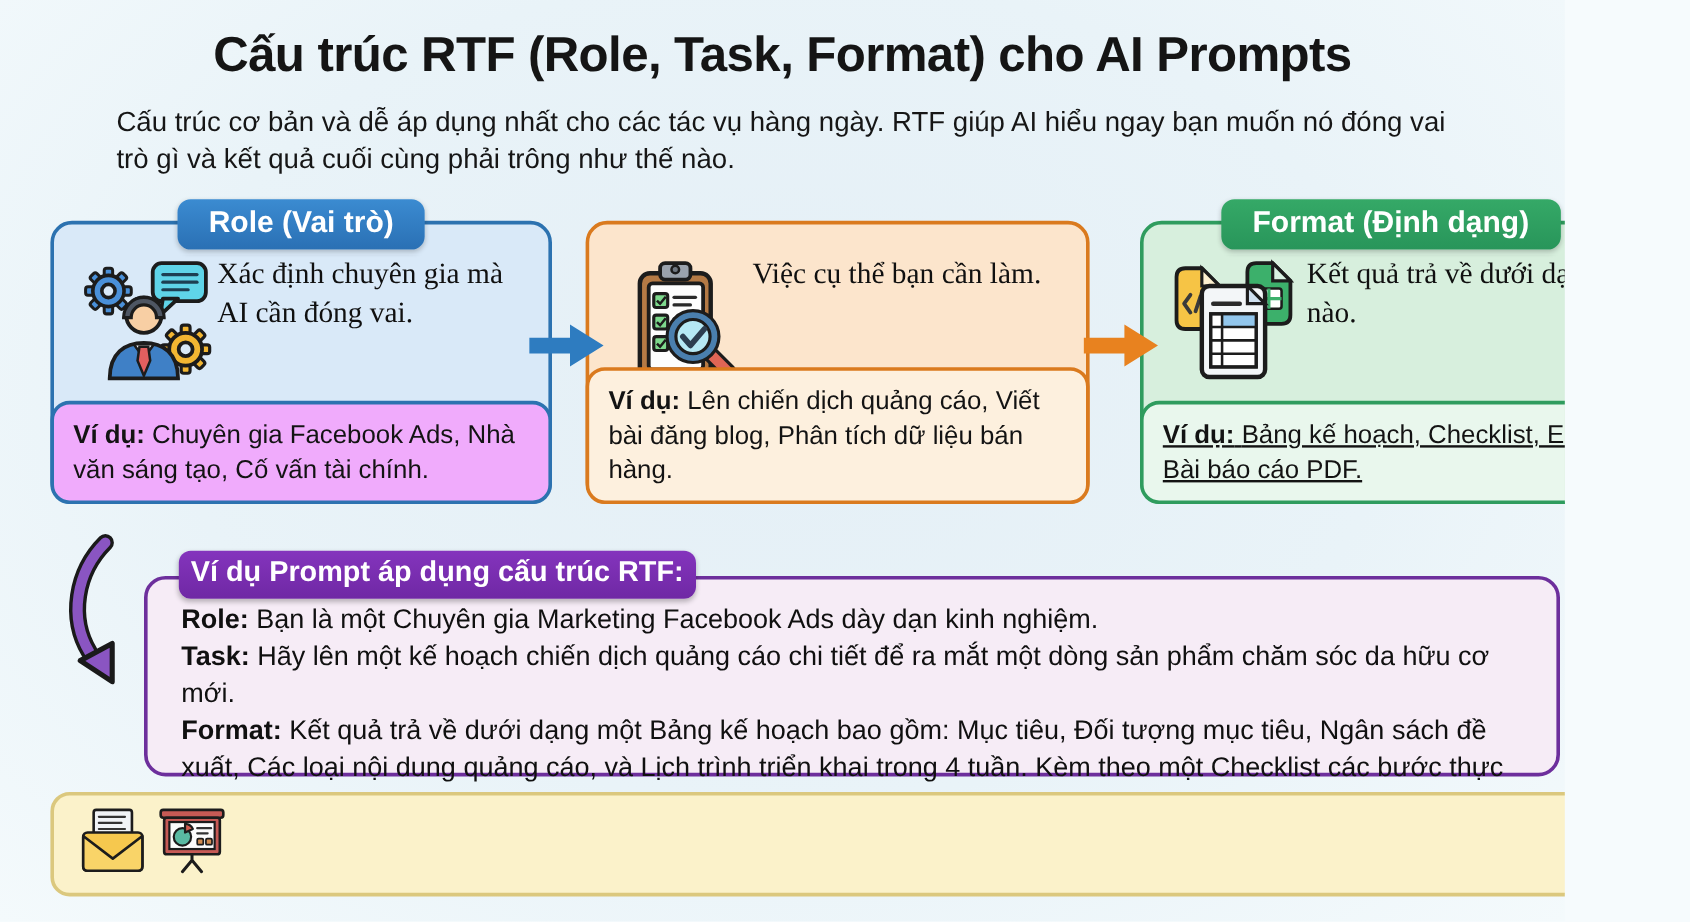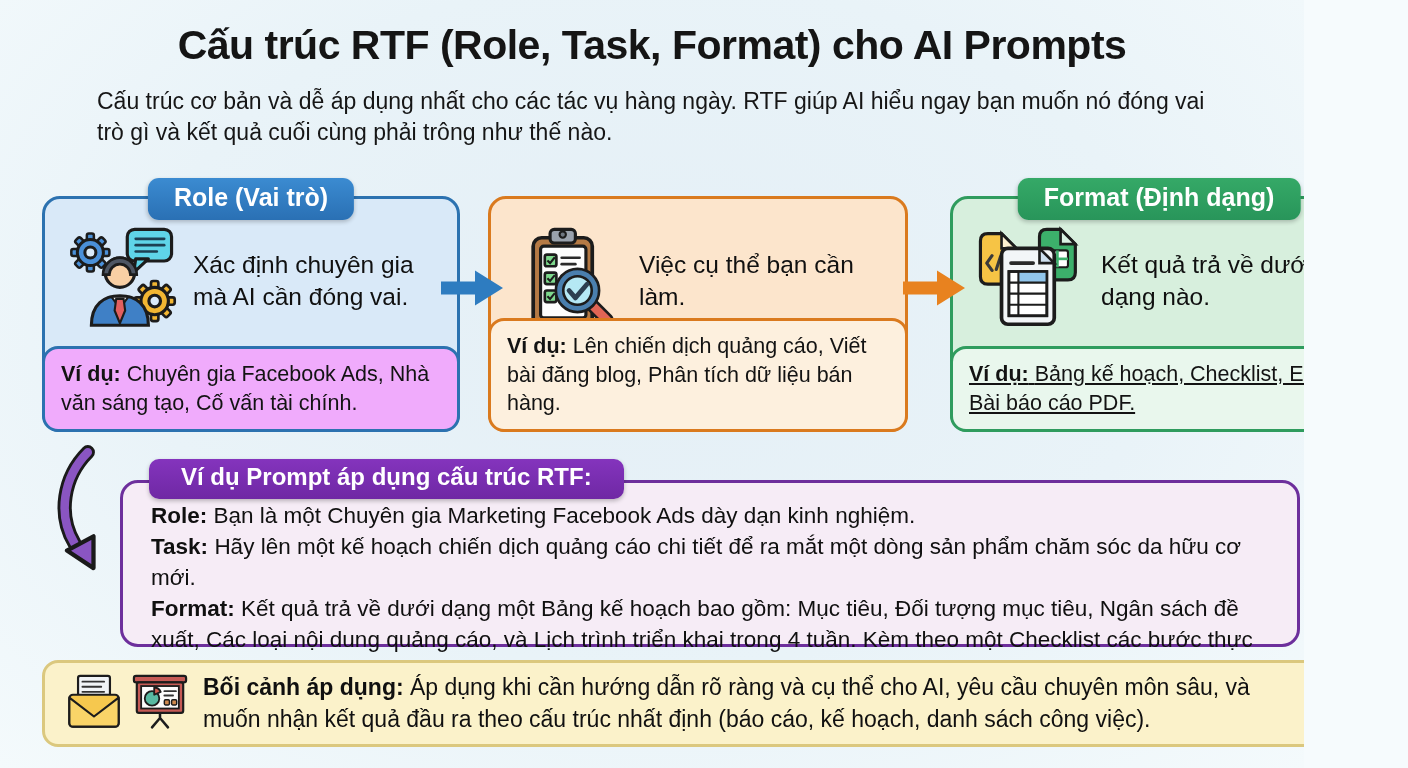--- a/index.html
+++ b/index.html
@@ -5,51 +5,51 @@
   html,body{margin:0;padding:0;background:#f6fbfd;}
   .stage{position:relative;width:1304px;height:768px;overflow:hidden;color:#131313;
          font-family:"Liberation Sans",sans-serif;
          background:radial-gradient(ellipse at 50% 42%, #e4eff6 0%, #e9f3f8 55%, #f4fafc 100%);}
 
   .title{position:absolute;top:22px;left:0;width:100%;text-align:center;
          font-size:41px;font-weight:700;letter-spacing:-0.5px;color:#151515;}
   .subtitle{position:absolute;top:86px;left:50%;transform:translateX(-50%);width:1110px;
             text-align:left;font-size:23px;line-height:1.33;font-weight:500;color:#161616;}
 
-  .card{position:absolute;top:196px;height:236px;border-radius:18px;border:3px solid;box-sizing:border-box;}
+  .card{position:absolute;top:184px;height:236px;border-radius:18px;border:3px solid;box-sizing:border-box;}
   .card-role{left:42px;width:418px;background:#d9e9f8;border-color:#2c72b0;}
   .card-task{left:488px;width:420px;background:#fce5cc;border-color:#da7a1e;}
   .card-format{left:950px;width:418px;background:#d7efdd;border-color:#2f9c5e;}
 
   .card-badge{position:absolute;top:-21px;left:50%;transform:translateX(-50%);white-space:nowrap;
               color:#fff;font-size:25px;font-weight:700;padding:5px 26px 8px;border-radius:11px;
               box-shadow:0 2px 4px rgba(0,0,0,.22);}
   .badge-role{background:linear-gradient(180deg,#3b8bd1,#2a70b4);}
   .badge-task{background:linear-gradient(180deg,#ef8d25,#dd7417);}
   .badge-format{background:linear-gradient(180deg,#35a967,#28955a);}
 
-  .card-body{display:flex;align-items:center;gap:12px;padding:26px 14px 0 18px;height:112px;}
+  .card-body{display:flex;align-items:flex-start;padding:26px 14px 0 18px;height:112px;font-family:Liberation Serif, serif;}
   .card-icon{flex:0 0 118px;height:116px;}
   .card-desc{font-size:24.5px;line-height:1.32;font-weight:500;color:#101010;}
 
   .card-example{position:absolute;left:-3px;right:-3px;bottom:-3px;border:3px solid;border-radius:16px;
                 box-sizing:border-box;padding:11px 16px;font-size:21.5px;line-height:1.33;min-height:86px;font-weight:500;}
   .card-example b{font-weight:700;text-align:right;}
   .ex-role{background:#f0abfc;border-color:#2c72b0;}
   .ex-task{background:#fdf0de;border-color:#da7a1e;}
   .ex-format{background:#e9f7ed;border-color:#2f9c5e;text-decoration:underline;}
 
   .arrow-h{position:absolute;width:64px;height:40px;top:268px;}
   .arrow-h.a1{left:441px;}
   .arrow-h.a2{left:903px;}
 
   .prompt-box{position:absolute;left:120px;top:480px;width:1180px;height:167px;background:#f6ecf6;
               border:3px solid #6d2f9c;border-radius:18px;box-sizing:border-box;padding:17px 26px 0 28px;}
   .prompt-badge{position:absolute;top:-24px;left:26px;background:linear-gradient(180deg,#8434bd,#6f28a4);
-                color:#fff;font-weight:700;font-size:24px;padding:4px 32px 8px;border-radius:10px;
+                color:#fff;font-weight:700;font-size:24px;padding:4px 10px 8px;border-radius:10px;
                 box-shadow:0 2px 4px rgba(0,0,0,.25);white-space:nowrap;}
   .prompt-line{font-size:22.5px;line-height:1.38;font-weight:500;color:#101010;}
   .prompt-line b{font-weight:700;}
 
   .context-box{position:absolute;left:42px;top:660px;width:1324px;height:87px;background:#fbf2ca;
                border:3px solid #dbc87e;border-radius:16px;box-sizing:border-box;
                display:flex;align-items:center;padding:0 80px 0 20px;}
   .ctx-icons{display:flex;gap:8px;flex:0 0 auto;align-items:center;}
   .ctx-text{font-size:23px;line-height:1.35;font-weight:500;margin-left:14px;color:#101010;}
   .ctx-text b{font-weight:700;}
@@ -273,24 +273,20 @@
           <path d="M32,30 L32,20 A10,10 0 0 1 41,26 Z" fill="#d15c50" stroke="#1c1c1c" stroke-width="2.5" stroke-linejoin="round"></path>
           <g stroke="#333333" stroke-width="2.5" stroke-linecap="round">
             <line x1="46" y1="25" x2="62" y2="25"></line>
               <line x1="46" y1="31" x2="58" y2="31"></line>
           </g>
           <rect x="46" y="37" width="7" height="7" rx="1.5" fill="#d08a4e" stroke="#1c1c1c" stroke-width="2"></rect>
           <rect x="56" y="37" width="7" height="7" rx="1.5" fill="#d08a4e" stroke="#1c1c1c" stroke-width="2"></rect>
         </svg>
       </span>
     </span>
-    <span class="ctx-text">
-      <b>Bối cảnh áp dụng:</b>
-      <span>Áp dụng khi cần hướng dẫn rõ ràng và cụ thể cho AI, yêu cầu chuyên môn sâu, và muốn nhận kết quả đầu ra theo cấu trúc nhất định (báo cáo, kế hoạch, danh sách công việc).</span>
-    </span>
   </div>
 
   <span class="sparkle">
     <svg width="66" height="66" viewBox="0 0 60 60">
       <path d="M30,2 C33,20 40,27 58,30 C40,33 33,40 30,58 C27,40 20,33 2,30 C20,27 27,20 30,2 Z" fill="rgba(255,255,255,0.85)"></path>
     </svg>
   </span>
 
 </div>
 

